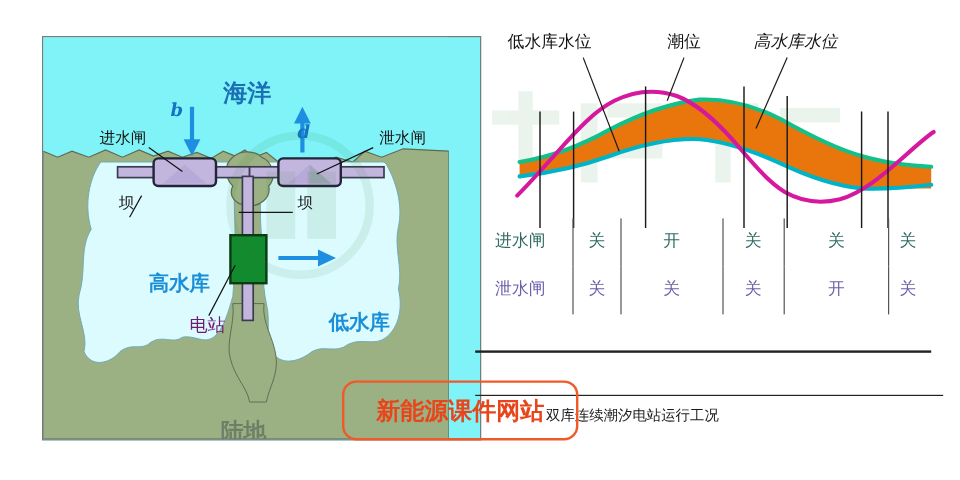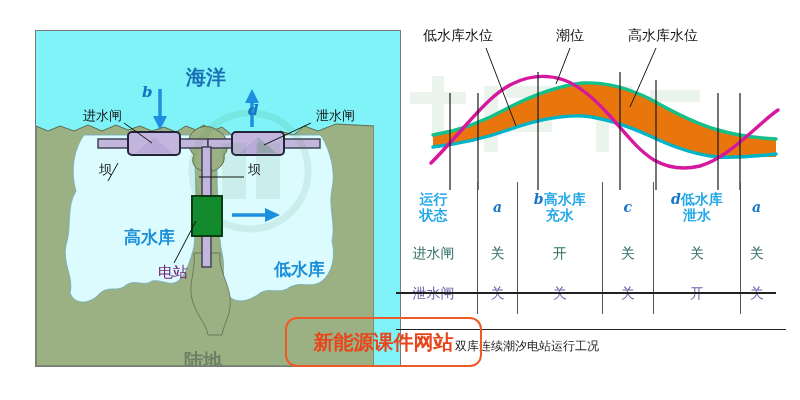--- a/index.html
+++ b/index.html
@@ -27,21 +27,21 @@
                font-family:"DejaVu Serif","Liberation Serif",serif;}
 
   
   #right-panel{position:absolute;left:388px;top:0;width:400px;height:400px;}
   #chart-area{position:absolute;left:0;top:0;width:400px;height:190px;}
   #chart-svg{position:absolute;left:0;top:0;}
 
   .clabel{position:absolute;font-size:14px;color:#111;white-space:nowrap;line-height:1;}
   #lbl-low-level{left:35px;top:28px;}
   #lbl-tide{left:168px;top:28px;}
-  #lbl-high-level{left:240px;top:28px;}
+  #lbl-high-level{left:240px;top:28px;font-style:italic;}
 
   
   #op-table{position:absolute;left:2px;top:182px;width:382px;
             border-collapse:collapse;table-layout:fixed;}
   #op-table td{border-left:1px solid #555;border-right:1px solid #555;
                text-align:center;vertical-align:middle;
                font-size:14px;line-height:1.12;padding:2px 0;}
   #op-table tr.r-state td{color:#23a8e8;font-weight:bold;height:48px;}
   #op-table tr.r-inlet td{color:#2f6b63;height:36px;}
   #op-table tr.r-outlet td{color:#6a5fa8;height:36px;}
@@ -231,43 +231,20 @@
   <table id="op-table">
     <colgroup>
       <col style="width:62px">
         <col style="width:28px">
         <col style="width:60px">
       <col style="width:36px">
         <col style="width:62px">
         <col style="width:22px">
     </colgroup>
     <tbody>
-      <tr class="r-state">
-        <td class="rowhdr">
-          <span>运行</span><br>
-          <span>状态</span>
-        </td>
-        <td>
-          <span class="ital">a</span>
-        </td>
-        <td>
-          <span class="ital">b</span><span>高水库</span><br>
-          <span>充水</span>
-        </td>
-        <td>
-          <span class="ital">c</span>
-        </td>
-        <td>
-          <span class="ital">d</span><span>低水库</span><br>
-          <span>泄水</span>
-        </td>
-        <td class="last">
-          <span class="ital">a</span>
-        </td>
-      </tr>
       <tr class="r-inlet">
         <td class="rowhdr">进水闸</td>
         <td>关</td>
         <td>开</td>
         <td>关</td>
         <td>关</td>
         <td class="last">关</td>
       </tr>
       <tr class="r-outlet">
         <td class="rowhdr">泄水闸</td>

